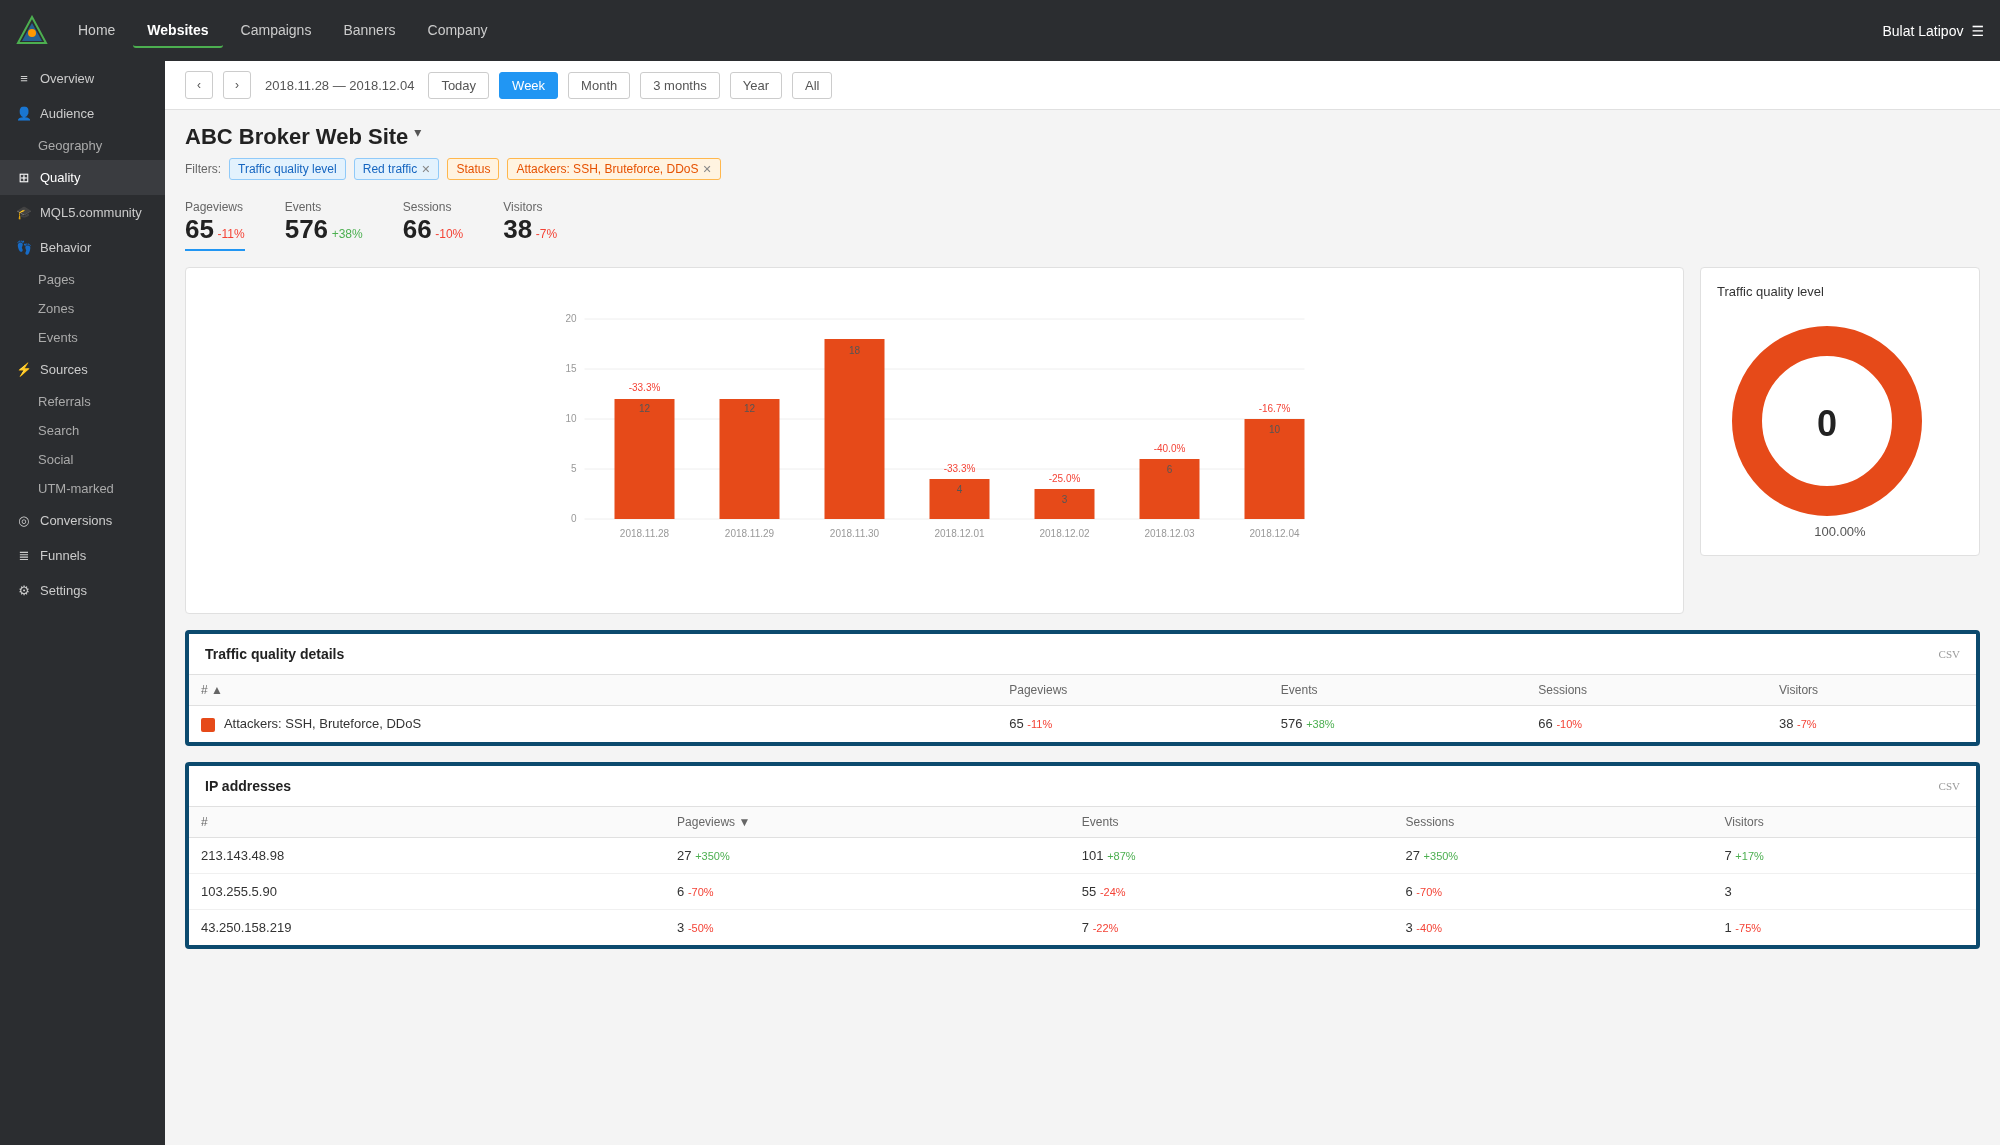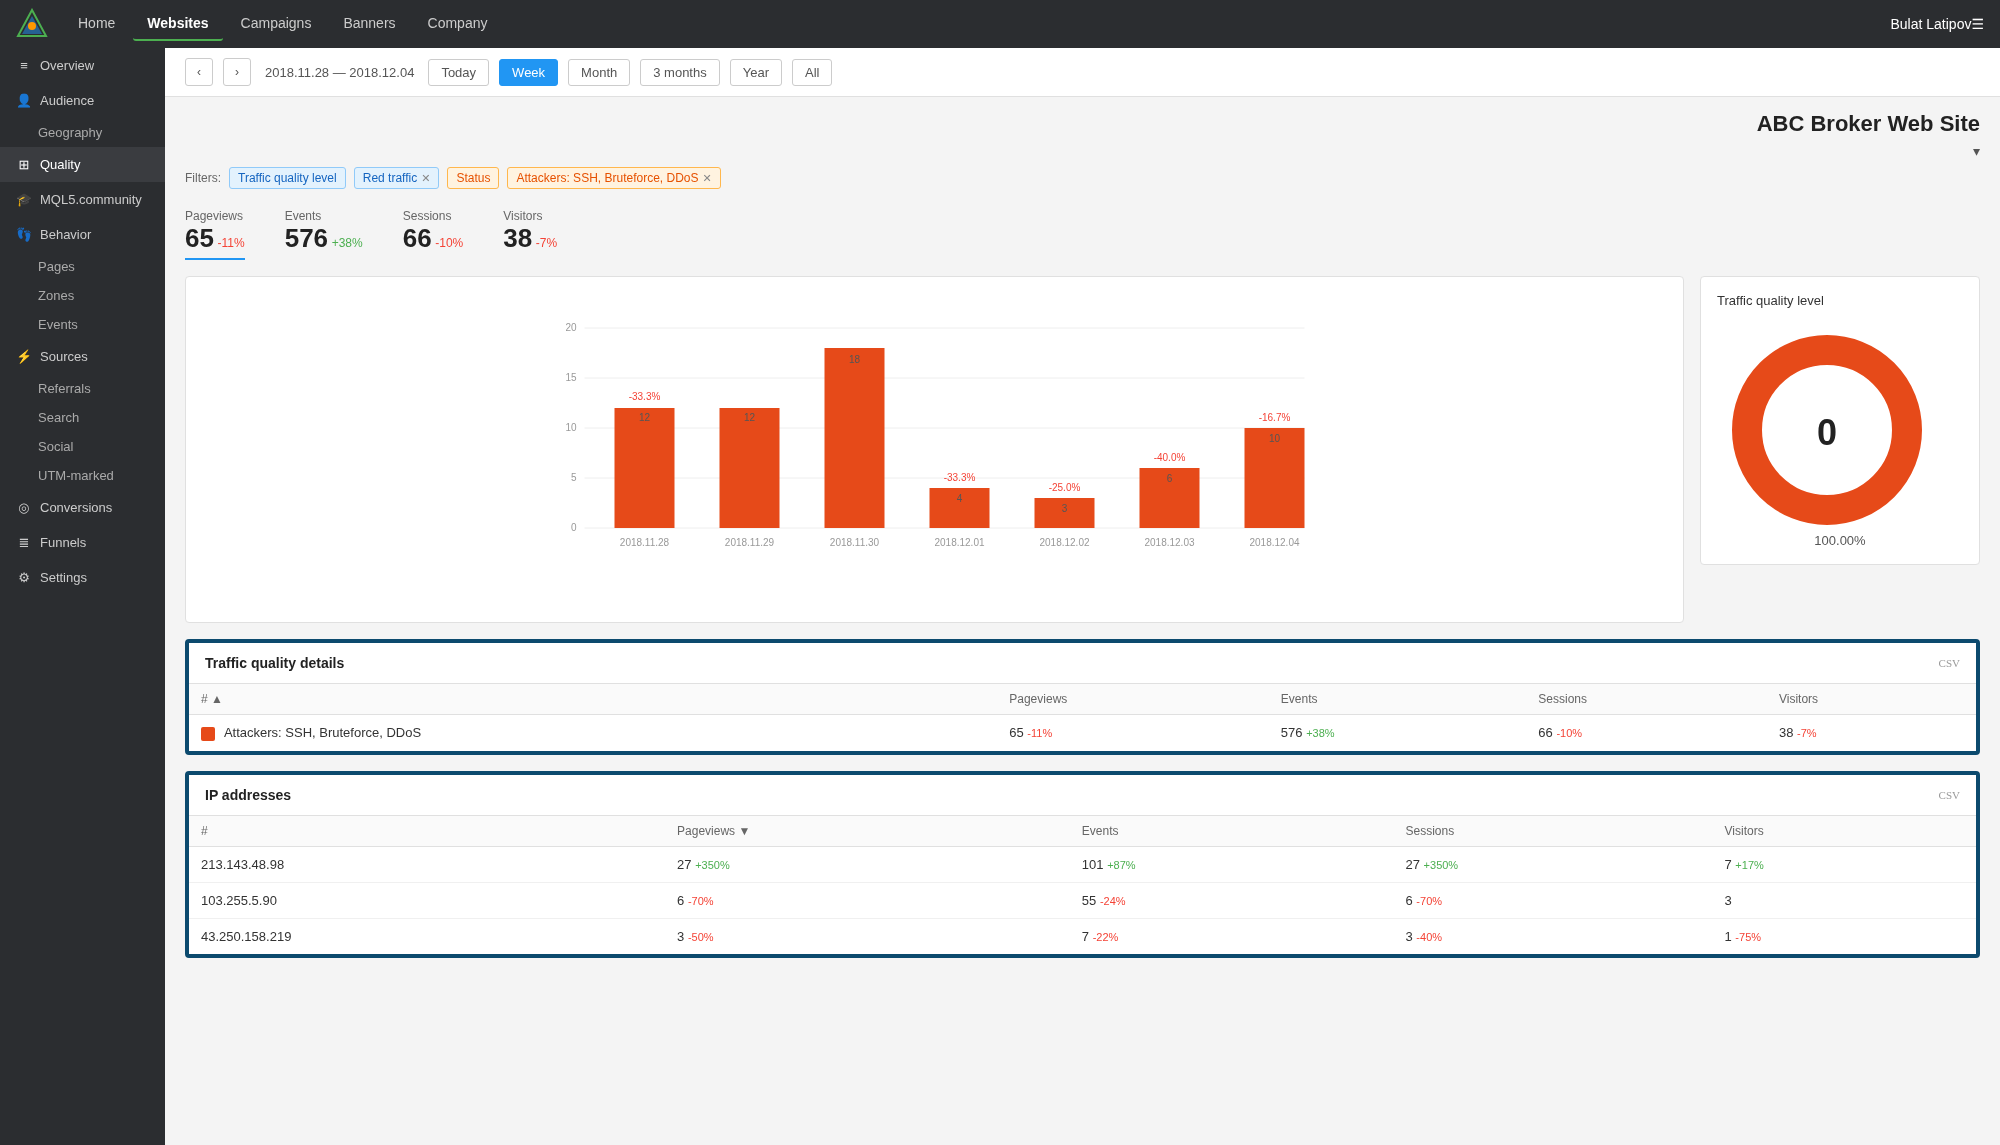--- a/index.html
+++ b/index.html
@@ -3,35 +3,35 @@
   <meta charset="utf-8">
   <style>
     * { box-sizing: border-box; margin: 0; padding: 0; }
     body { font-family: Arial, sans-serif; font-size: 13px; background: #f4f4f4; color: #333; }
 
     
     .top-nav {
       background: #2b2d30;
       display: flex;
       align-items: center;
-      height: 48px;
+      height: 61px;
       padding: 0 16px;
       color: #fff;
     }
     .top-nav .logo {
       width: 32px; height: 32px; margin-right: 16px;
     }
     .top-nav nav { display: flex; gap: 4px; flex: 1; }
     .top-nav nav a {
       color: #ccc; text-decoration: none; padding: 8px 14px; font-size: 14px; border-radius: 3px;
     }
     .top-nav nav a.active {
       color: #fff; font-weight: bold; border-bottom: 2px solid #4caf50;
     }
-    .top-nav .user { display: flex; align-items: center; font-size: 14px; margin-left: 18px; }
+    .top-nav .user { display: flex; align-items: center; gap: 8px; font-size: 14px; margin-left: 18px; }
 
     
     .layout { display: flex; height: calc(100vh - 48px); overflow: hidden; }
 
     
     .sidebar {
       width: 165px; background: #2b2d30; color: #ccc;
       overflow-y: auto; flex-shrink: 0;
     }
     .sidebar-item {
@@ -63,21 +63,21 @@
       padding: 5px 12px; border: 1px solid #ccc; background: #fff;
       cursor: pointer; border-radius: 3px; font-size: 13px; color: #555;
     }
     .period-btn.active {
       background: #2196f3; color: #fff; border-color: #2196f3;
     }
 
     
     .page-title-bar {
       padding: 14px 20px 8px;
-      display: flex; align-items: flex-end; gap: 6px; flex-direction: column;
+      display: flex; align-items: flex-start; gap: 6px;
     }
     .page-title-bar h1 { font-size: 22px; font-weight: bold; color: #222; }
     .page-title-bar .dropdown-icon { color: #555; font-size: 14px; cursor: pointer; }
 
     
     .filters-bar {
       padding: 0 20px 10px;
       display: flex; align-items: center; gap: 8px; flex-wrap: wrap;
     }
     .filters-label { font-size: 12px; color: #666; }

